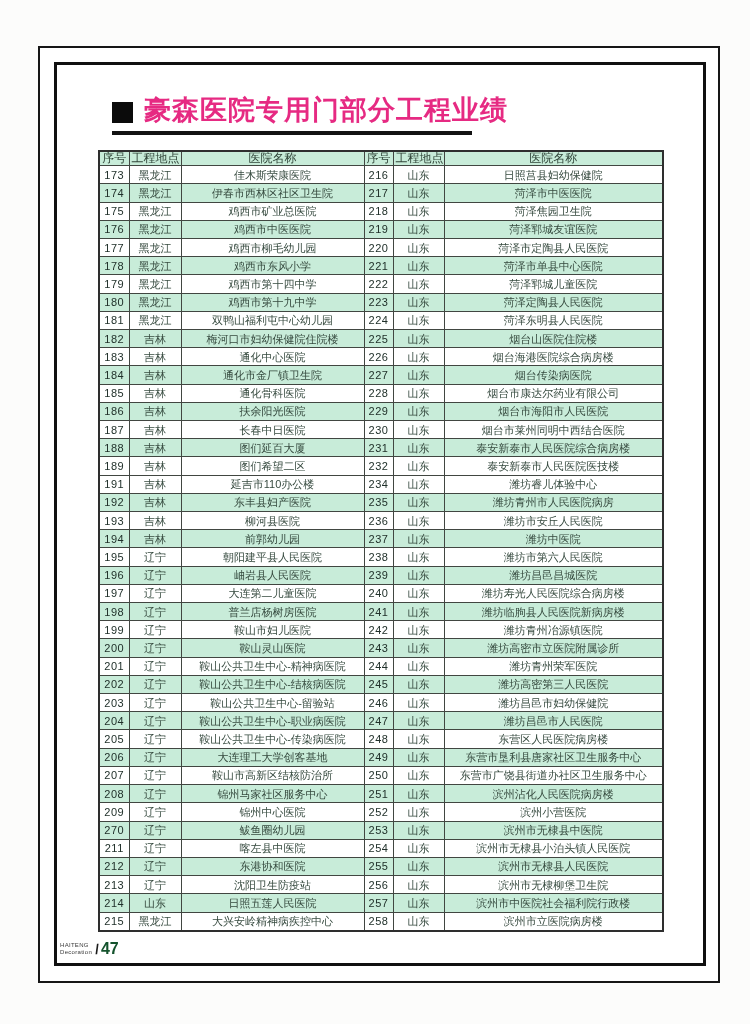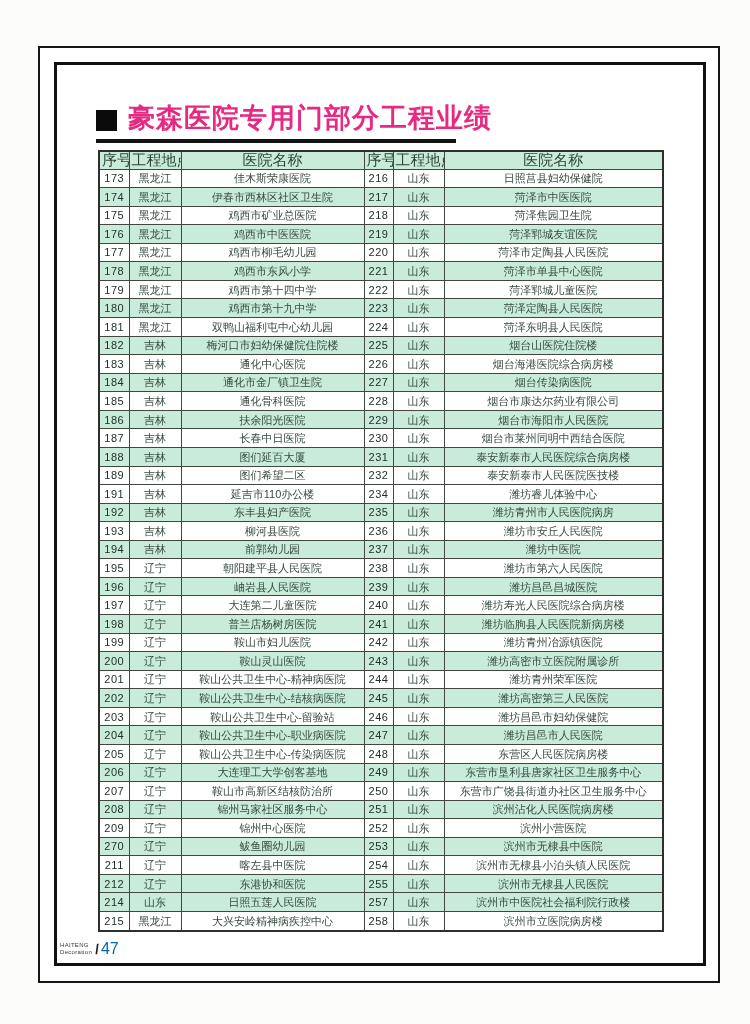--- a/index.html
+++ b/index.html
@@ -16,26 +16,25 @@
     border: 2px solid #161616;
     background: #ffffff;
   }
   .inner-frame {
     position: absolute; left: 54px; top: 62px;
     width: 646px; height: 898px;
     border: 3px solid #101010;
     background: #ffffff;
   }
   .title-wrap {
-    position: absolute; left: 96px; top: 97px;
+    position: absolute; left: 112px; top: 97px;
     width: 360px;
     display: flex; align-items: center; gap: 11px;
     border-bottom: 4px solid #121212;
     padding-bottom: 7px;
-    margin-top: 8px;
   }
   .title-square {
     width: 21px; height: 21px;
     background: #0b0b0b;
     flex: 0 0 auto;
     margin-top: 4px;
   }
   .page-title {
     font-size: 27px;
     font-weight: bold;
@@ -60,21 +59,21 @@
     font-size: 11px;
     line-height: 1.1;
     overflow: hidden;
     white-space: nowrap;
     color: #35493e;
   }
   table.projects th {
     background: #c8ecd9;
     font-weight: normal;
     color: #2f4438;
-    font-size: 15px;
+    font-size: 12px;
     margin-top: 40px;
   }
   table.projects td.col-num { color: #20302a; letter-spacing: 0.5px; }
   table.projects tr.stripe td { background: #c8ecd9; }
   .footer {
     position: absolute; left: 60px; top: 941px;
     display: flex; align-items: flex-end; gap: 2px;
     color: #1c1c1c;
   }
   .footer .brand-lines {
@@ -83,22 +82,22 @@
     color: #3a3a3a;
     letter-spacing: 0.3px;
   }
   .footer .slash {
     font-size: 14px; line-height: 14px;
     transform: skewX(-18deg);
     font-weight: bold;
     margin: 0 0 0 1px;
   }
   .footer .page-number {
-    font-size: 16px; font-weight: normal; line-height: 15px;
-    color: #0369a1;
+    font-size: 16px; font-weight: bold; line-height: 15px;
+    color: #14532d;
   }
 </style>
 </head>
 <body>
 
 <div class="outer-frame"></div>
 <div class="inner-frame"></div>
 
 <div class="title-wrap">
   <span class="title-square"></span>
@@ -430,20 +429,28 @@
         <td class="col-name">滨州市无棣县小泊头镇人民医院</td>
       </tr>
       <tr class="stripe">
         <td class="col-num">212</td>
         <td class="col-loc">辽宁</td>
         <td class="col-name">东港协和医院</td>
         <td class="col-num">255</td>
         <td class="col-loc">山东</td>
         <td class="col-name">滨州市无棣县人民医院</td>
       </tr>
+      <tr>
+        <td class="col-num">213</td>
+        <td class="col-loc">辽宁</td>
+        <td class="col-name">沈阳卫生防疫站</td>
+        <td class="col-num">256</td>
+        <td class="col-loc">山东</td>
+        <td class="col-name">滨州市无棣柳堡卫生院</td>
+      </tr>
       <tr class="stripe">
         <td class="col-num">214</td>
         <td class="col-loc">山东</td>
         <td class="col-name">日照五莲人民医院</td>
         <td class="col-num">257</td>
         <td class="col-loc">山东</td>
         <td class="col-name">滨州市中医院社会福利院行政楼</td>
       </tr>
       <tr>
         <td class="col-num">215</td>

